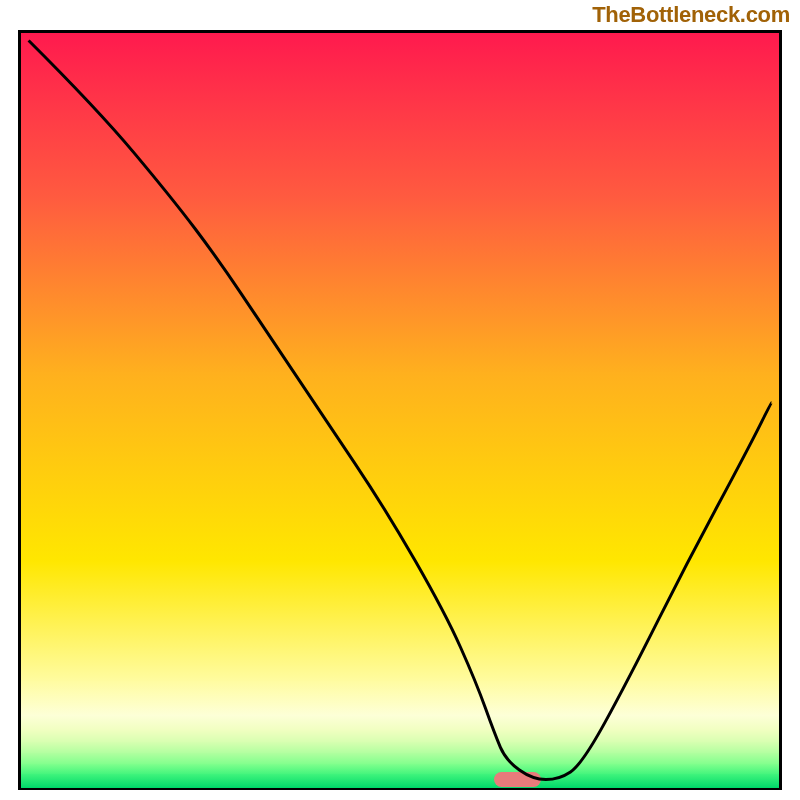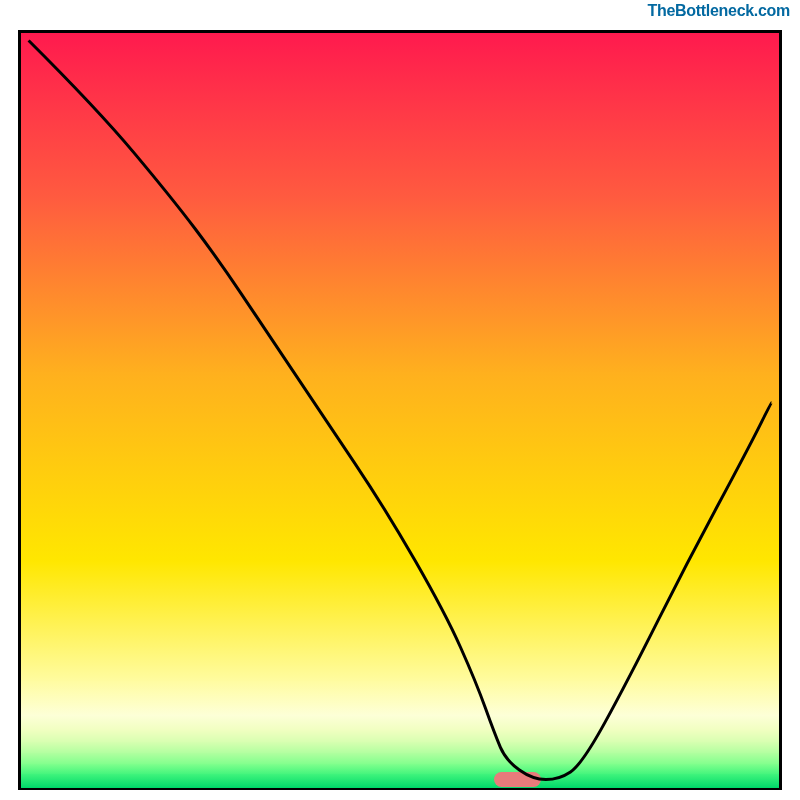--- a/index.html
+++ b/index.html
@@ -1,17 +1,17 @@
 <!DOCTYPE html>
 <html><head>
 <meta charset="utf-8">
 <style>
   * { margin: 0; padding: 0; box-sizing: border-box; }
   body { width: 800px; height: 800px; background: #fff; font-family: Arial, Helvetica, sans-serif; position: relative; }
-  .attribution { position: absolute; top: 2px; right: 10px; font-size: 16px; font-weight: bold; color: #0369a1; letter-spacing: -0.3px; }
+  .attribution { position: absolute; top: 2px; right: 10px; font-size: 22px; font-weight: bold; color: #a16207; letter-spacing: -0.3px; }
   .frame { position: absolute; left: 18px; top: 30px; width: 764px; height: 760px; border: 3px solid #000; }
   .gradient { position: absolute; left: 0; top: 0; width: 100%; }
   .grad-band { width: 100%; }
   .line-wrap { position: absolute; left: 0; top: 0; width: 758px; height: 754px; pointer-events: none; }
   .marker { position: absolute; border-radius: 9px; }
 </style>
 </head>
 <body>
 
 <div class="attribution">TheBottleneck.com</div>

